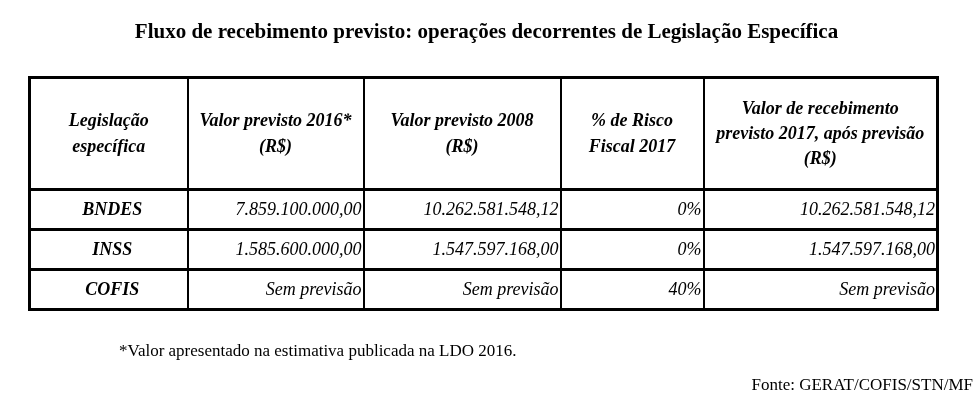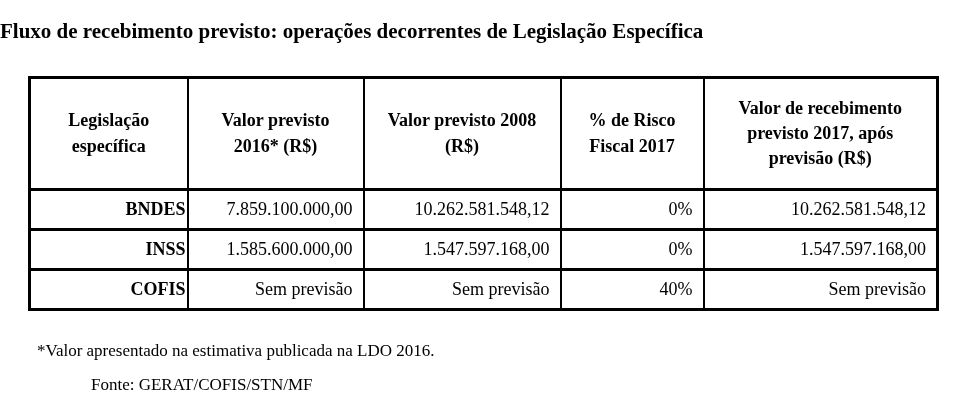--- a/index.html
+++ b/index.html
@@ -14,31 +14,32 @@
     overflow: hidden;
   }
   .page {
     width: 973px;
     height: 406px;
     position: relative;
   }
   .title {
     font-size: 21px;
     font-weight: bold;
-    text-align: left;
+    text-align: center;
     margin: 0;
     padding-top: 19px;
     letter-spacing: 0px;
   }
   table.fluxo-table {
     border-collapse: collapse;
     table-layout: fixed;
     margin: 32px 0 0 28px;
     width: 908px;
     border: 3px solid #000000;
+    font-style: italic;
   }
   table.fluxo-table th,
   table.fluxo-table td {
     border-left: 2px solid #000000;
     border-right: 2px solid #000000;
     border-top: 3px solid #000000;
     border-bottom: 3px solid #000000;
     overflow: hidden;
   }
   table.fluxo-table thead tr {
@@ -54,39 +55,40 @@
     vertical-align: middle;
     line-height: 1.4;
     padding: 0 10px;
   }
   table.fluxo-table td {
     font-size: 18px;
     vertical-align: middle;
   }
   td.rowlabel {
     font-weight: bold;
-    text-align: right;
+    text-align: center;
     padding-left: 8px;
   }
   td.num {
     text-align: right;
-    padding-right: 10px;
+    padding-right: 1px;
     font-weight: normal;
   }
   .footnote {
     font-size: 17px;
     margin: 0;
-    padding-left: 37px;
+    padding-left: 119px;
   }
   .footnote.first {
     padding-top: 30px;
   }
   .footnote.second {
     padding-top: 14px;
     padding-left: 91px;
+    text-align: right;
   }
 </style>
 </head>
 <body>
 
 <div class="page">
 
   <h1 class="title">Fluxo de recebimento previsto: operações decorrentes de Legislação Específica</h1>
 
   <table class="fluxo-table">

